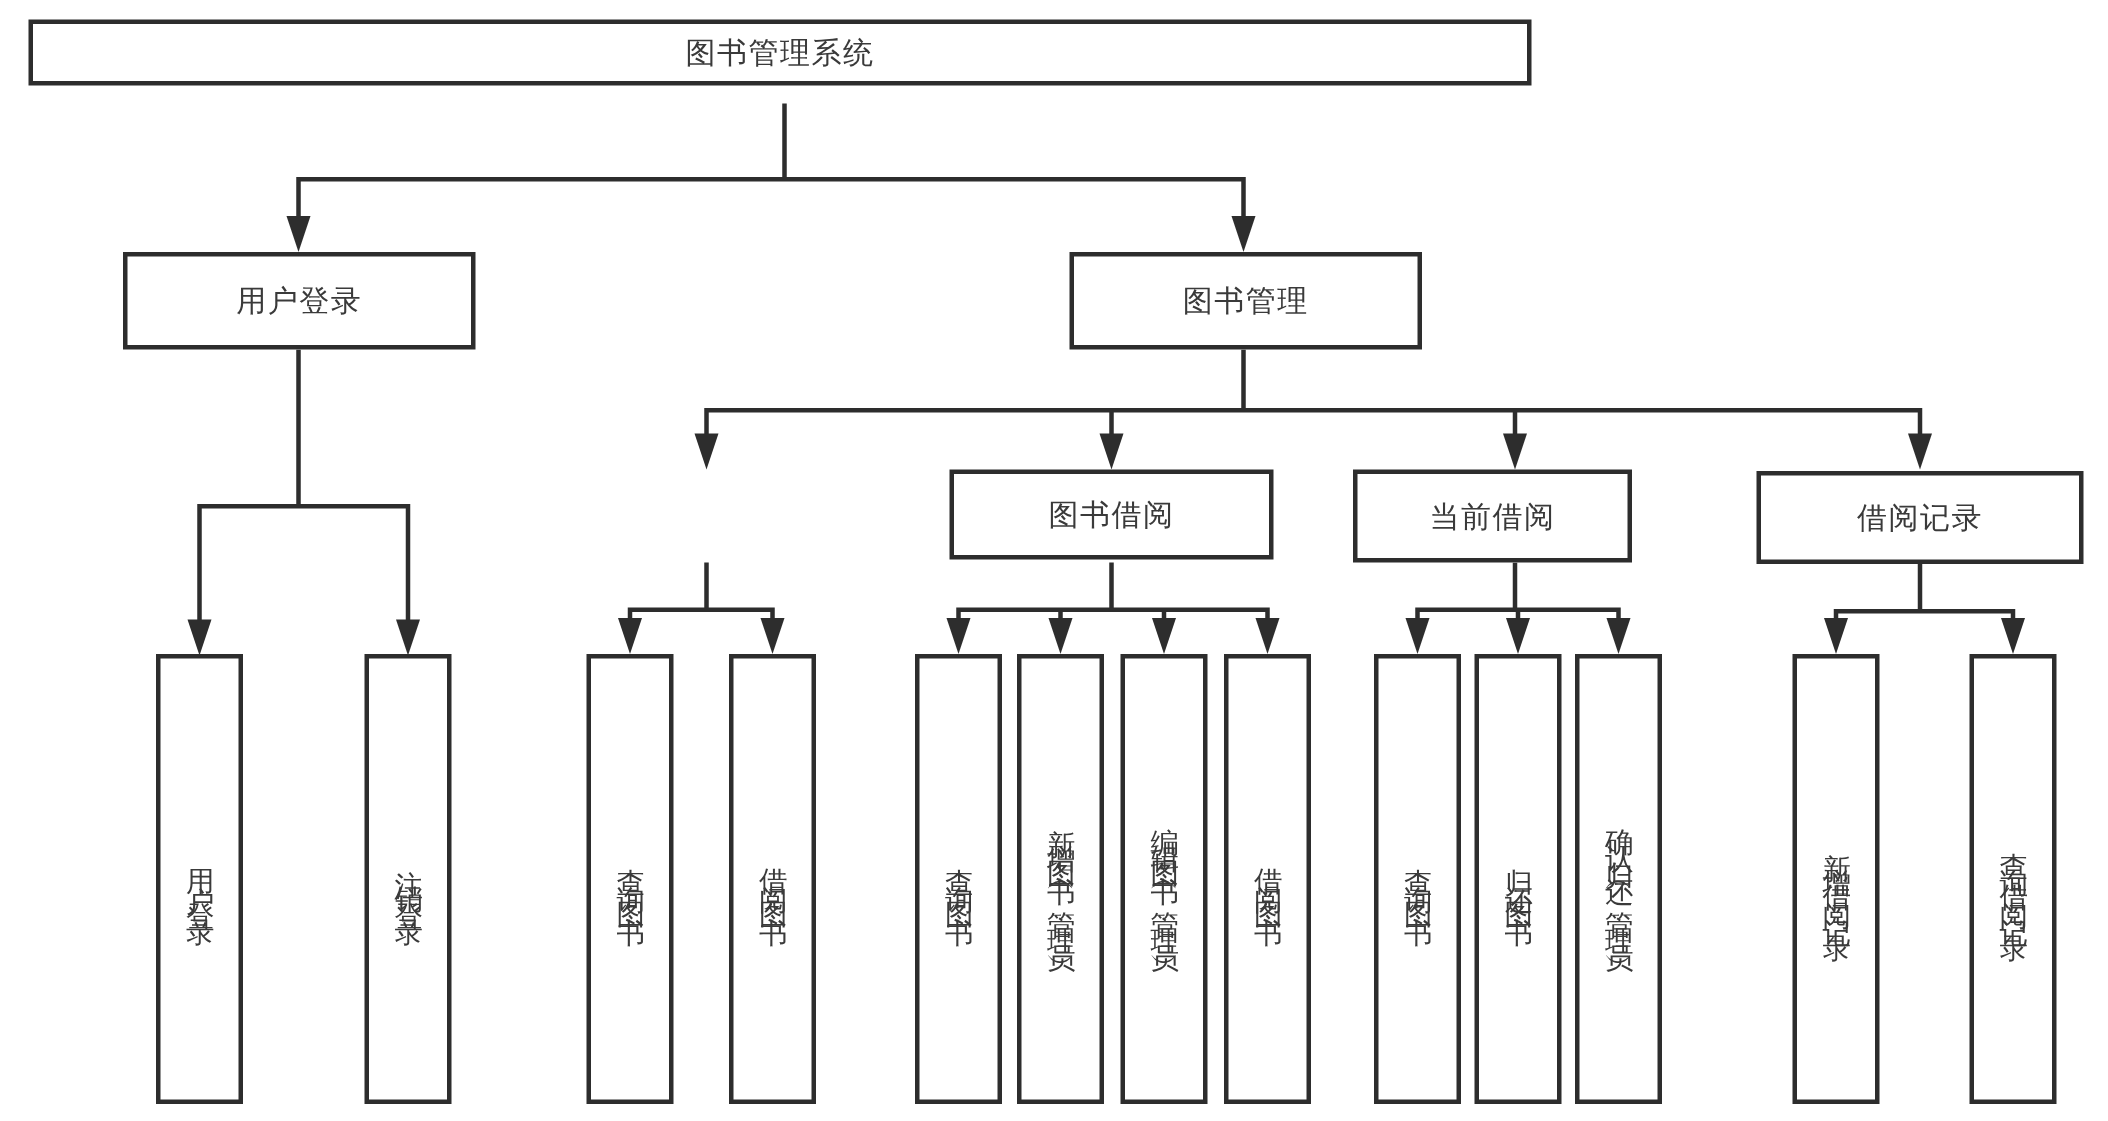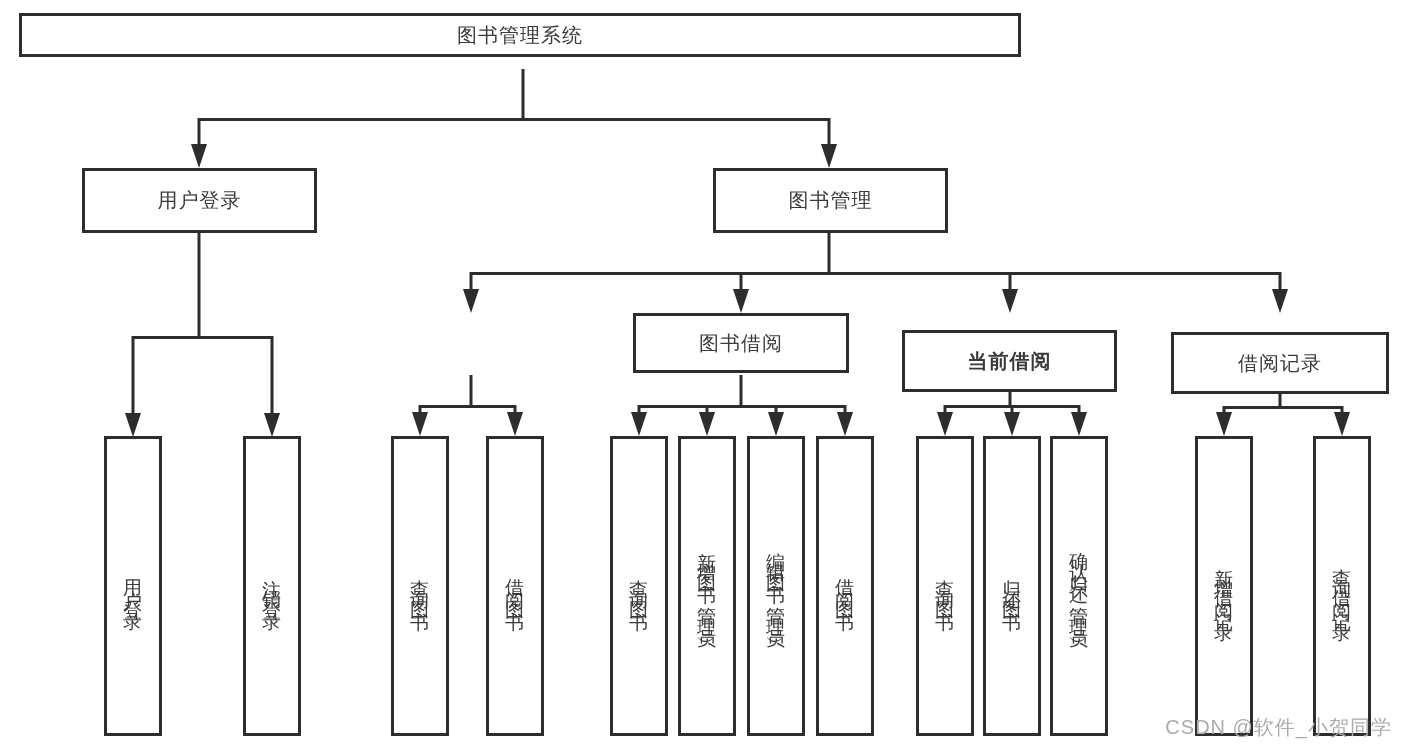--- a/index.html
+++ b/index.html
@@ -112,24 +112,24 @@
   <div class="node h" style="left:82px; top:168px; width:235px; height:65px;">
     <span>用户登录</span>
   </div>
   <div class="node h" style="left:713px; top:168px; width:235px; height:65px;">
     <span>图书管理</span>
   </div>
 
   <div class="node h" style="left:633px; top:313px; width:216px; height:60px;">
     <span>图书借阅</span>
   </div>
-  <div class="node h" style="left:902px; top:330px; width:215px; height:62px;font-weight:bold;">
+  <div class="node h" style="left:902px; top:313px; width:186px; height:62px;">
     <span>当前借阅</span>
   </div>
-  <div class="node h" style="left:1171px; top:332px; width:218px; height:62px;">
+  <div class="node h" style="left:1171px; top:314px; width:218px; height:62px;">
     <span>借阅记录</span>
   </div>
 
   <div class="node v" style="left:104px; top:436px; width:58px; height:300px;">
     <span>用户登录</span>
   </div>
   <div class="node v" style="left:243px; top:436px; width:58px; height:300px;">
     <span>注销登录</span>
   </div>
   <div class="node v" style="left:391px; top:436px; width:58px; height:300px;">
@@ -159,15 +159,14 @@
   <div class="node v" style="left:1050px; top:436px; width:58px; height:300px;">
     <span>确认归还（管理员）</span>
   </div>
   <div class="node v" style="left:1195px; top:436px; width:58px; height:300px;">
     <span>新增借阅记录</span>
   </div>
   <div class="node v" style="left:1313px; top:436px; width:58px; height:300px;">
     <span>查询借阅记录</span>
   </div>
 
-  <div class="watermark">CSDN @软件_小贺同学</div>
 
 </div>
 
 </body></html>

